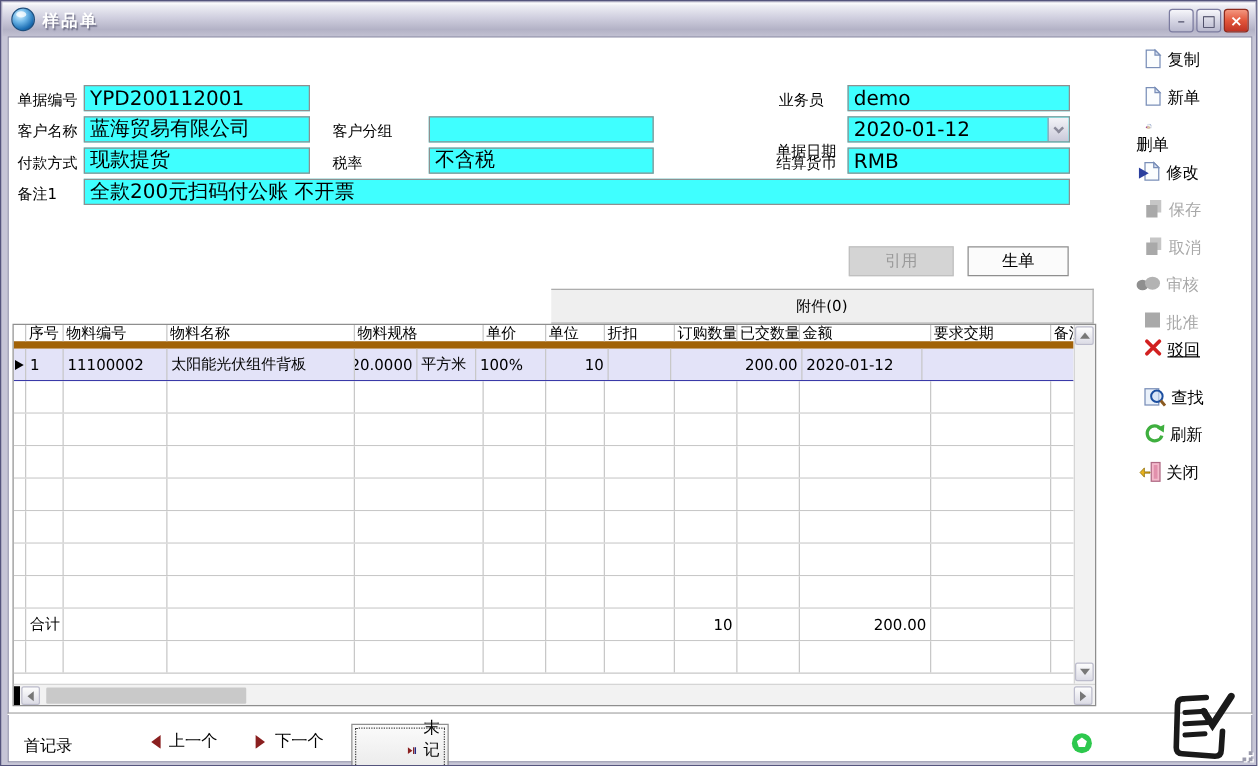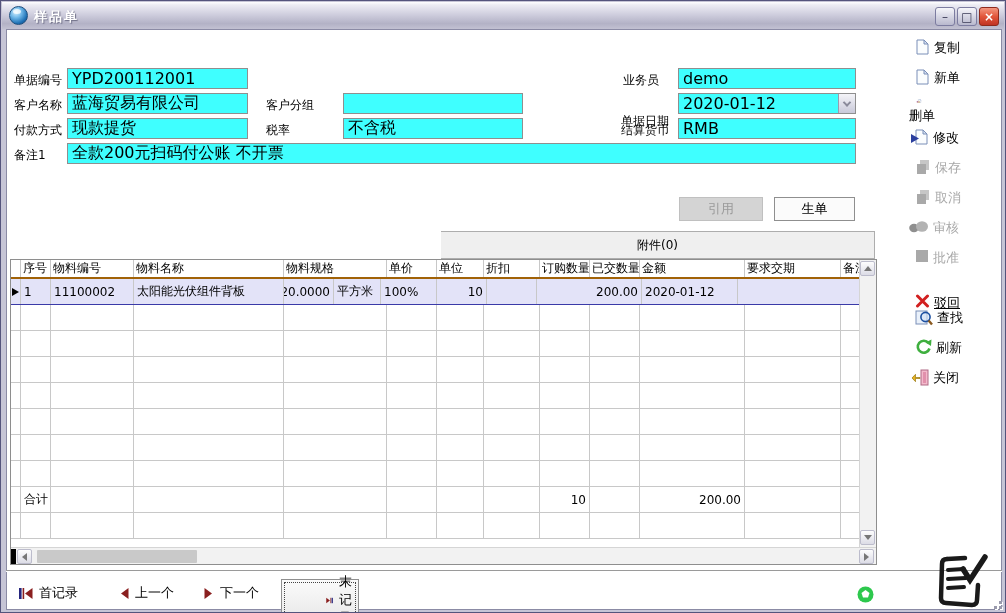--- a/index.html
+++ b/index.html
@@ -49,21 +49,21 @@
   .tab { position:absolute; top:230px; height:28px; display:flex; align-items:center; justify-content:center;
     font-size:12px; border:1px solid #ADADAD; }
   .tab.active { background:#FFFFFF; z-index:2; }
   .tab.inactive { background:#EFEFEF; border-left:none; }
 
   
   #grid-box { position:absolute; left:9px; top:258px; width:867px; height:306px;
     border:1px solid #8E8E8E; background:#fff; overflow:hidden; }
   #grid-rows { position:absolute; left:0; top:0; width:848px; height:287px; overflow:hidden; }
   .trow { display:flex; height:26px; border-bottom:1px solid #C8C8C8; background:#fff; }
-  .trow.thead { height:19px; border-bottom:2px solid #a16207; }
+  .trow.thead { height:19px; border-bottom:6px solid #a16207; }
   .trow.selected { background:#E3E3F8; border-bottom:1px solid #3A3AA8; }
   .c { height:100%; border-right:1px solid #C8C8C8; overflow:hidden; white-space:nowrap;
     padding:0 3px; display:flex; align-items:center; font-size:12px; }
   .thead .c { padding:0 2px; }
   .c.num { justify-content:flex-end; }
   .c0{width:10px;padding:0;} .c1{width:30px;} .c2{width:83px;} .c3{width:150px;} .c4{width:103px;}
   .c5{width:50px;} .c6{width:47px;} .c7{width:56px;} .c8{width:50px;} .c9{width:50px;}
   .c10{width:105px;} .c11{width:96px;} .c12{width:18px;border-right:none;}
   .tri { width:0; height:0; border-left:7px solid #000; border-top:4px solid transparent;
     border-bottom:4px solid transparent; margin-left:1px; }
@@ -390,21 +390,21 @@
         <ellipse cx="13" cy="7.5" rx="6" ry="5.2" fill="#B3B3B3"></ellipse>
       </svg>
     <span>审核</span>
   </div>
   <div class="tb-item disabled" style="top:248px;">
     <svg width="14" height="14" viewBox="0 0 14 14">
         <rect x="1" y="1" width="12" height="12" fill="#A9A9A9"></rect>
       </svg>
     <span>批准</span>
   </div>
-  <div class="tb-item" style="top:293px;text-decoration:underline;">
+  <div class="tb-item" style="top:270px;text-decoration:underline;">
     <svg width="15" height="14" viewBox="0 0 15 14">
         <path d="M2.5 2 L12.5 12 M12.5 2 L2.5 12" stroke="#D22020" stroke-width="3" stroke-linecap="round" fill="none"></path>
       </svg>
     <span>驳回</span>
   </div>
   <div class="tb-item" style="top:308px;">
     <svg width="18" height="17" viewBox="0 0 18 17">
         <rect x="1" y="2" width="11" height="13" fill="#EAF1FA" stroke="#7A8FB8"></rect>
         <circle cx="10.5" cy="8" r="4.6" fill="#CFE0F5" fill-opacity="0.6" stroke="#1C4FA0" stroke-width="1.6"></circle>
         <line x1="13.6" y1="11.4" x2="17" y2="15.5" stroke="#8A5A20" stroke-width="2.4"></line>
@@ -422,21 +422,21 @@
     <svg width="18" height="17" viewBox="0 0 18 17">
         <rect x="10" y="1" width="7" height="15" fill="#F3B9CB" stroke="#B06A85"></rect>
         <rect x="12" y="3" width="3" height="11" fill="#E290AC"></rect>
         <path d="M9 8.5 h-4.5 v-3.2 L1 9 l3.5 3.7 v-3.2 H9 z" fill="#E8B21F" stroke="#8A6A00" stroke-width="0.6"></path>
       </svg>
     <span>关闭</span>
   </div>
 
   <div class="separator"></div>
 
-  <div class="nav-item" style="left:18px;">
+  <div class="nav-item" style="left:18px;flex-direction:column;">
     <svg width="14" height="11" viewBox="0 0 14 11">
         <rect x="0" y="0" width="2.6" height="11" fill="#26267E"></rect>
         <rect x="3.6" y="0" width="1.6" height="11" fill="#8A1F1F"></rect>
         <path d="M13.5 0 v11 L6 5.5 z" fill="#8A1F1F"></path>
       </svg>
     <span>首记录</span>
   </div>
   <div class="nav-item" style="left:118px;">
     <svg width="10" height="11" viewBox="0 0 10 11">
         <path d="M9.5 0 v11 L2 5.5 z" fill="#8A1F1F"></path>

